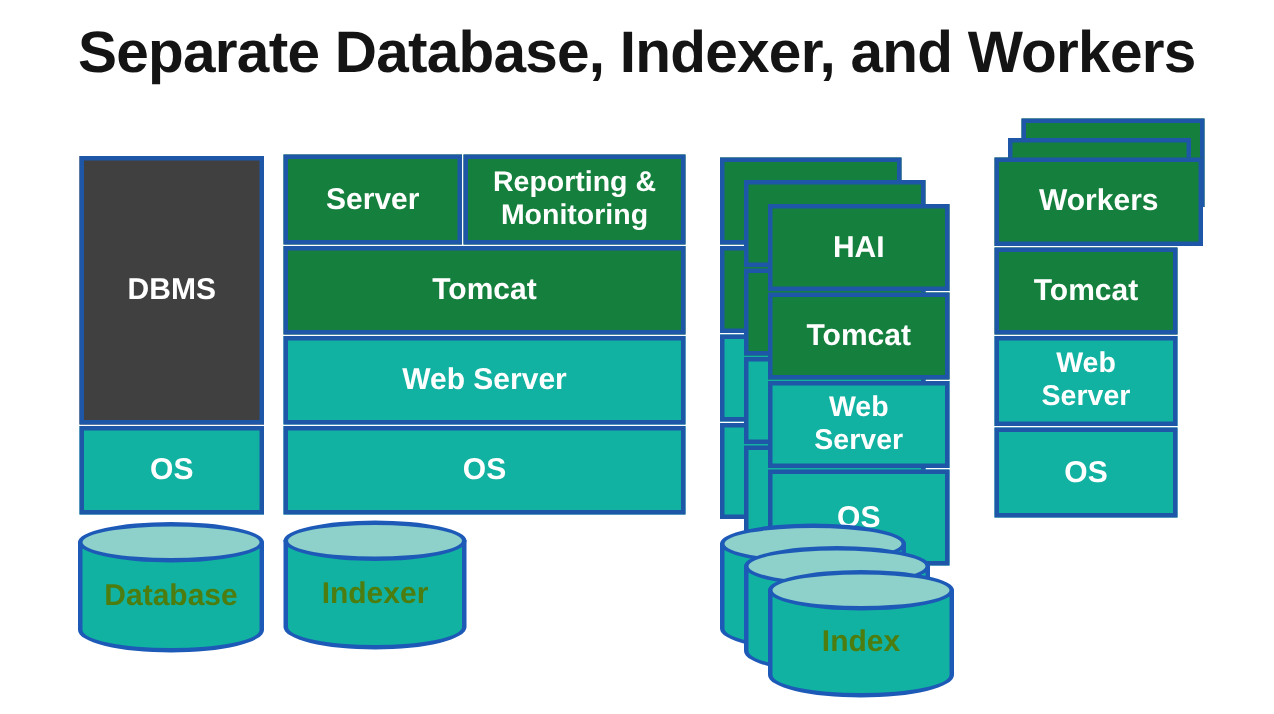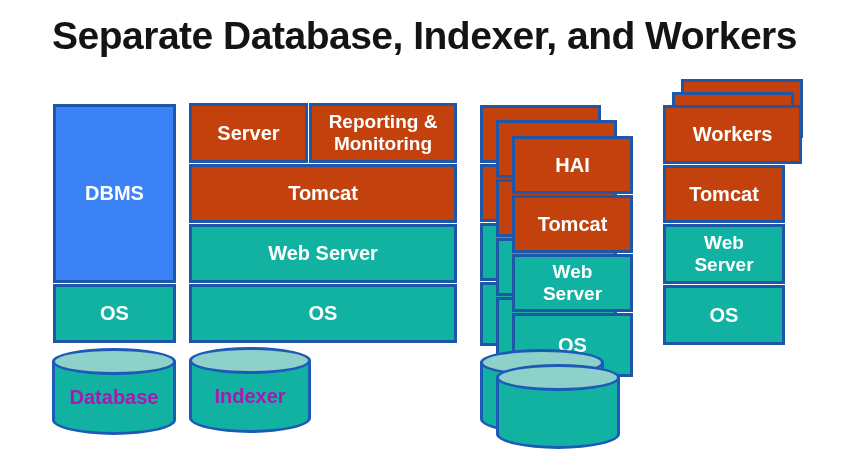--- a/index.html
+++ b/index.html
@@ -12,40 +12,40 @@
     text-align:center; font-size:39px; font-weight:700;
     color:#141414; letter-spacing:-0.5px;
   }
   .block {
     position:absolute; box-sizing:border-box;
     border:3px solid #1E56A8;
     display:flex; align-items:center; justify-content:center;
     color:#ffffff; font-weight:700; font-size:20px;
     text-align:center; line-height:1.15;
   }
-  .blue    { background:#c2410c; }
+  .blue    { background:#15803d; }
   .teal    { background:#12B2A2; }
-  .magenta { background:#3b82f6; }
+  .magenta { background:#404040; }
   .sm      { font-size:19px; }
   .wrapnarrow .lbl { display:inline-block; max-width:80px; }
   .cyl { position:absolute; }
   .cyl-top {
     position:absolute; left:0; right:0; top:0; height:27px;
     border-radius:50%; background:#8ED0CA;
     border:3px solid #1D5AB8; box-sizing:border-box; z-index:2;
   }
   .cyl-body {
     position:absolute; left:0; right:0; top:13px; bottom:0;
     background:#12B2A2; border:3px solid #1D5AB8; box-sizing:border-box;
     border-radius:0 0 50% 50% / 0 0 15px 15px; z-index:1;
   }
   .cyl-label {
     position:absolute; left:0; right:0; top:0; bottom:0; z-index:3;
     display:flex; align-items:center; justify-content:center;
-    padding-top:12px; color:#a21caf; font-weight:700; font-size:20px;
+    padding-top:12px; color:#4d7c0f; font-weight:700; font-size:20px;
     text-align:center;
   }
   .layer { position:absolute; }
   .rel { position:absolute; box-sizing:border-box; }
 </style>
 </head>
 <body>
 
 <div class="canvas">
 
@@ -118,20 +118,25 @@
       </div>
       <div class="block blue rel" style="left:0; top:59px; width:121px; height:58px;">
         <span class="lbl">Tomcat</span>
       </div>
       <div class="block teal rel wrapnarrow sm" style="left:0; top:118px; width:121px; height:58px;">
         <span class="lbl">Web Server</span>
       </div>
       <div class="block teal rel" style="left:0; top:177px; width:121px; height:64px;">
         <span class="lbl">OS</span>
       </div>
+      <div class="cyl" style="left:0; top:244px; width:124px; height:85px;">
+        <div class="cyl-body"></div>
+        <div class="cyl-top"></div>
+        <div class="cyl-label">Index</div>
+      </div>
     </div>
   </div>
 
   <div>
     <div class="block blue" style="left:681px; top:79px; width:122px; height:59px;"></div>
     <div class="block blue" style="left:672px; top:92px; width:122px; height:59px;"></div>
     <div class="block blue" style="left:663px; top:105px; width:139px; height:59px;">
       <span class="lbl">Workers</span>
     </div>
     <div class="block blue" style="left:663px; top:165px; width:122px; height:58px;">

